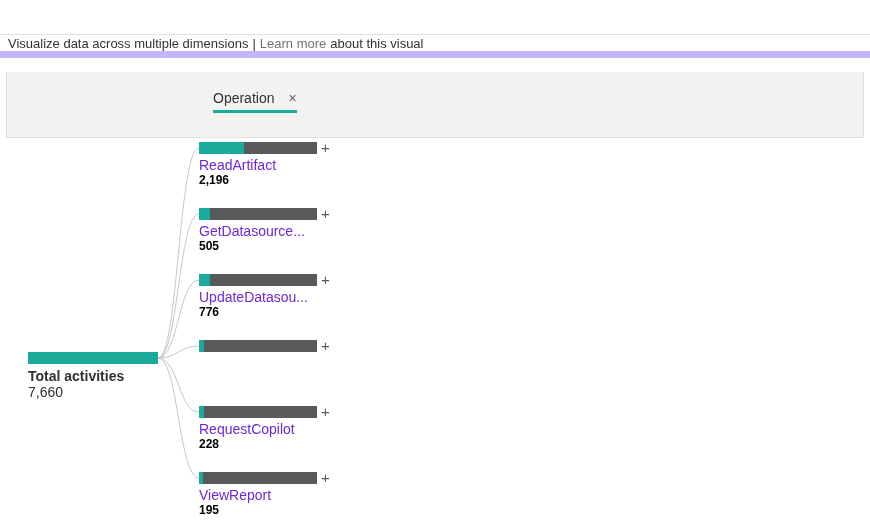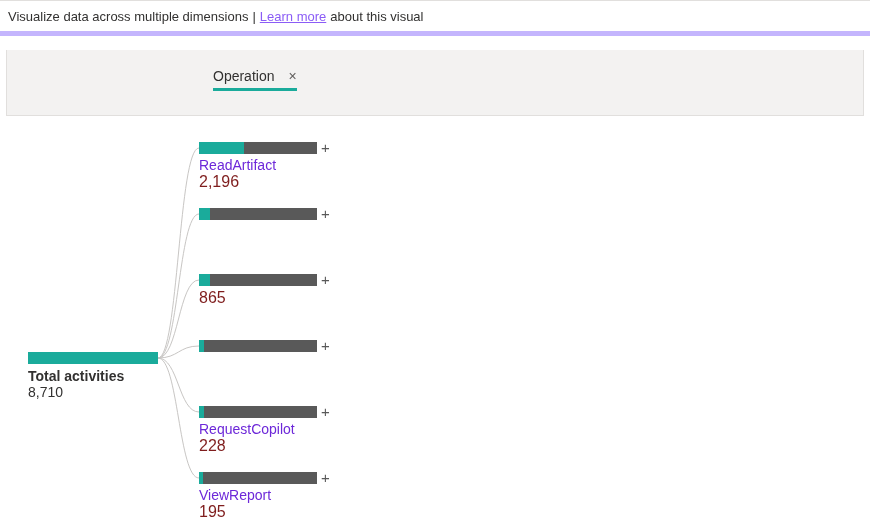--- a/index.html
+++ b/index.html
@@ -7,31 +7,32 @@
       font-family: "Segoe UI", -apple-system, sans-serif;
       font-size: 13px;
       color: #323130;
       background: #fff;
       width: 870px;
       height: 524px;
       overflow: hidden;
       position: relative;
     }
     .top-bar {
-      height: 36px;
+      height: 24px;
       border-top: 1px solid #e1dfdd;
-      border-bottom: 5px solid #c4b5fd;
+      border-bottom: 7px solid #c4b5fd;
       padding: 2px 8px;
       font-size: 13px;
       color: #323130;
       display: flex;
       align-items: center;
       gap: 4px;
+      margin-top: 34px;
     }
-    .top-bar a { color: #8b5cf6; text-decoration: underline; cursor: pointer; }
+    .top-bar a { color: #737373; cursor: pointer; }
     .header-band {
       background: #f3f2f1;
       border: 1px solid #e1dfdd;
       border-top: none;
       margin: 14px 6px 0 6px;
       height: 66px;
       position: relative;
     }
     .column-pill {
       position: absolute;
@@ -92,21 +93,21 @@
     .child-node .plus {
       position: absolute;
       left: 122px;
       top: -2px;
       font-size: 15px;
       color: #595959;
       cursor: pointer;
       line-height: 1;
     }
     .child-node .label { font-size: 14px; color: #6d28d9; white-space: nowrap; overflow: hidden; text-overflow: ellipsis; max-width: 130px; }
-    .child-node .value { font-size: 16px; color: #7f1d1d; }
+    .child-node .value { font-size: 12px; color: #000000; font-weight: bold; }
     svg.connectors {
       position: absolute;
       left: 0; top: 0;
       width: 870px; height: 420px;
       pointer-events: none;
     }
     svg.connectors path {
       fill: none;
       stroke: #c8c6c4;
       stroke-width: 1;
@@ -135,44 +136,47 @@
       <path d="M 158 254 C 178.5 254, 178.5 110, 199 110"></path>
       <path d="M 158 254 C 178.5 254, 178.5 176, 199 176"></path>
       <path d="M 158 254 C 178.5 254, 178.5 242, 199 242"></path>
       <path d="M 158 254 C 178.5 254, 178.5 308, 199 308"></path>
       <path d="M 158 254 C 178.5 254, 178.5 374, 199 374"></path>
     </svg>
 
   <div class="root-node">
     <div class="bar-full"></div>
     <div class="label">Total activities</div>
-    <div class="value">8,710</div>
+    <div class="value">7,660</div>
   </div>
 
   <div id="children-container">
       <div class="child-node" style="top: 38px;">
         <div class="bar">
           <div class="fill" style="width: 38%;"></div>
         </div>
         <span class="plus">+</span>
         <div class="label">ReadArtifact</div>
         <div class="value">2,196</div>
       </div>
       <div class="child-node" style="top: 104px;">
         <div class="bar">
           <div class="fill" style="width: 9%;"></div>
         </div>
         <span class="plus">+</span>
+        <div class="label">GetDatasource...</div>
+        <div class="value">505</div>
       </div>
       <div class="child-node" style="top: 170px;">
         <div class="bar">
           <div class="fill" style="width: 9%;"></div>
         </div>
         <span class="plus">+</span>
-        <div class="value">865</div>
+        <div class="label">UpdateDatasou...</div>
+        <div class="value">776</div>
       </div>
       <div class="child-node" style="top: 236px;">
         <div class="bar">
           <div class="fill" style="width: 4%;"></div>
         </div>
         <span class="plus">+</span>
       </div>
       <div class="child-node" style="top: 302px;">
         <div class="bar">
           <div class="fill" style="width: 4%;"></div>

